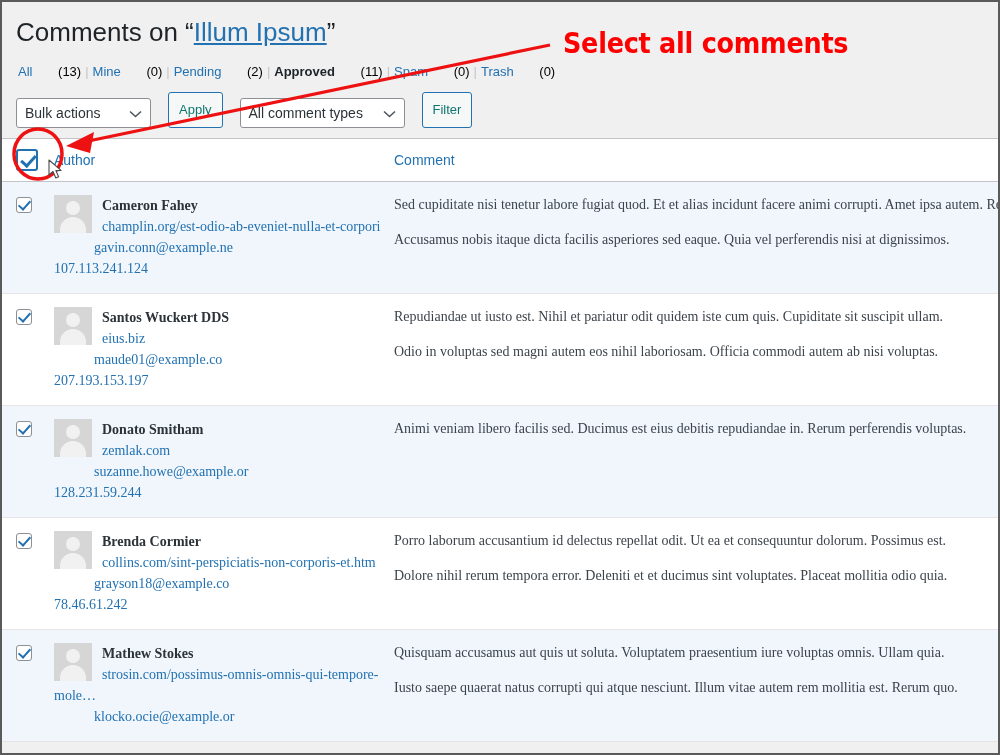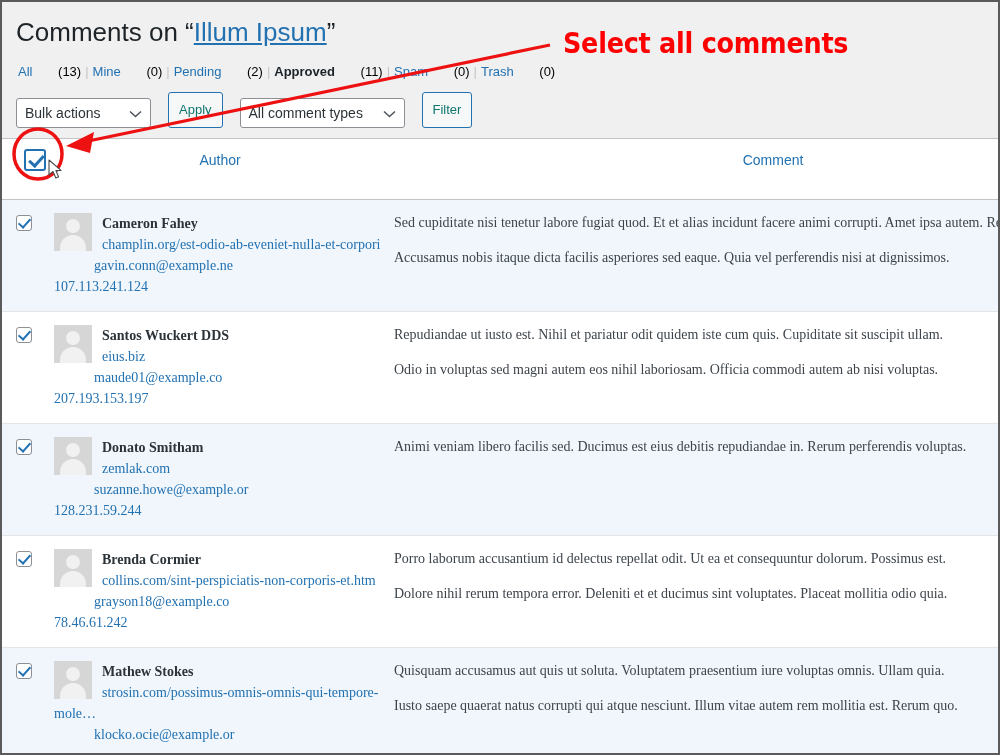--- a/index.html
+++ b/index.html
@@ -100,25 +100,25 @@
     width: 1150px;
     border-collapse: collapse;
     background: #fff;
     font-size: 14px;
     table-layout: fixed;
   }
   .wp-list-table thead th {
     background: #fff;
     border-top: 1px solid #c3c4c7;
     border-bottom: 1px solid #c3c4c7;
-    text-align: center;
+    text-align: left;
     font-weight: 400;
     font-size: 14px;
     color: #2271b1;
-    padding: 10px 0 28px 0;
+    padding: 10px 0 10px 0;
     height: 40px;
     vertical-align: middle;
   }
   .wp-list-table thead th.cb { width: 52px; padding-left: 14px; }
   .wp-list-table thead th.col-author { width: 332px; }
   .wp-list-table thead th.col-comment { width: 766px; padding-left: 8px; }
 
   .wp-list-table tbody td {
     border-bottom: 1px solid #e5e5e5;
     vertical-align: top;

